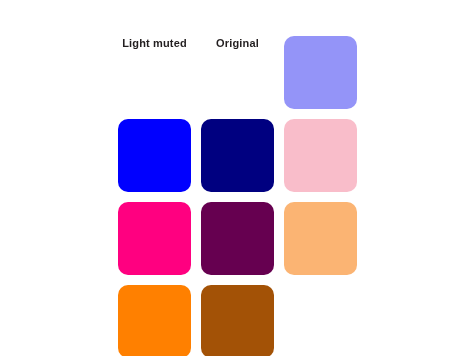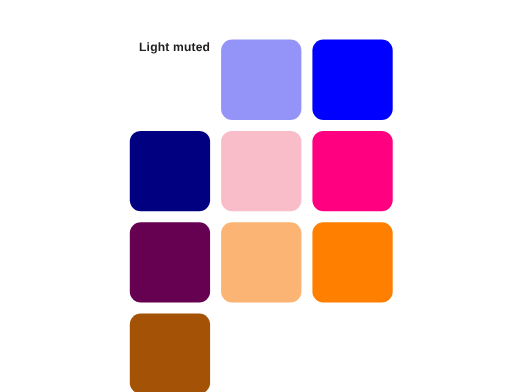--- a/index.html
+++ b/index.html
@@ -31,21 +31,21 @@
     display: grid;
     grid-template-columns: repeat(3, 73px);
     grid-auto-rows: auto;
     column-gap: 10px;
   }
 
   .column-header {
     font-size: 11px;
     font-weight: bold;
     color: #231f20;
-    text-align: right;
+    text-align: center;
     letter-spacing: 0.15px;
     line-height: 14px;
     padding-bottom: 15px;
     white-space: nowrap;
     -webkit-font-smoothing: antialiased;
   }
 
   .swatch-row {
     display: contents;
   }
@@ -58,20 +58,21 @@
     box-sizing: border-box;
   }
 </style>
 </head>
 <body style="background: rgb(255, 255, 255);">
 
 <div id="palette-figure" style="background: rgb(255, 255, 255);">
   <div class="palette-grid">
 
     <div class="column-header" style="color: rgb(35, 31, 32);">Light muted</div>
+    <div class="column-header" style="color: rgb(35, 31, 32);">Original</div>
 
     <div class="swatch-row">
       <div class="swatch" style="background: rgb(148, 148, 248);"></div>
       <div class="swatch" style="background: rgb(0, 0, 255);"></div>
       <div class="swatch" style="background: rgb(0, 0, 128);"></div>
     </div>
 
     <div class="swatch-row">
       <div class="swatch" style="background: rgb(249, 189, 202);"></div>
       <div class="swatch" style="background: rgb(255, 0, 128);"></div>

